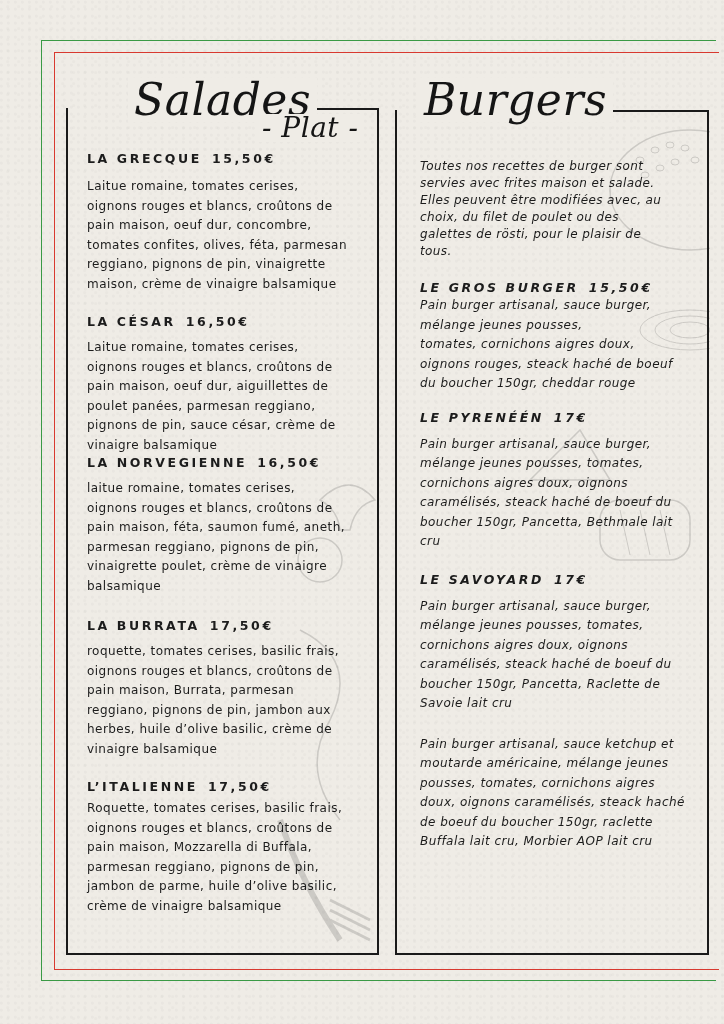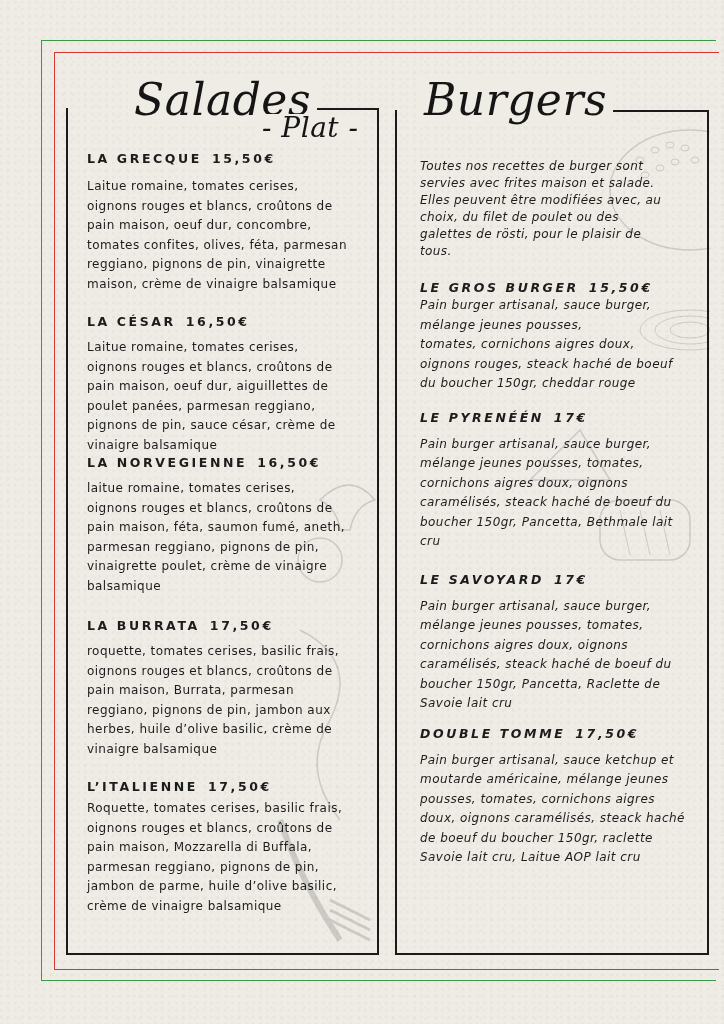--- a/index.html
+++ b/index.html
@@ -207,24 +207,23 @@
       <span>Pain burger artisanal, sauce burger,</span><br>
       <span>mélange jeunes pousses, tomates,</span><br>
       <span>cornichons aigres doux, oignons</span><br>
       <span>caramélisés, steack haché de boeuf du</span><br>
       <span>boucher 150gr, Pancetta, Raclette de</span><br>
       <span>Savoie lait cru</span>
     </p>
   </div>
 
   <div>
-    <p class="item-name"><span>DOUBLE TOMME</span><span class="price">17,50€</span></p>
     <div style="height:9px"></div>
     <p class="item-desc">
       <span>Pain burger artisanal, sauce ketchup et</span><br>
       <span>moutarde américaine, mélange jeunes</span><br>
       <span>pousses,  tomates, cornichons aigres</span><br>
       <span>doux, oignons caramélisés, steack haché</span><br>
       <span>de boeuf du boucher 150gr, raclette</span><br>
-      <span>Savoie lait cru, Laitue AOP lait cru</span>
+      <span>Buffala lait cru, Morbier AOP lait cru</span>
     </p>
   </div>
 </div>
 
 </body></html>

